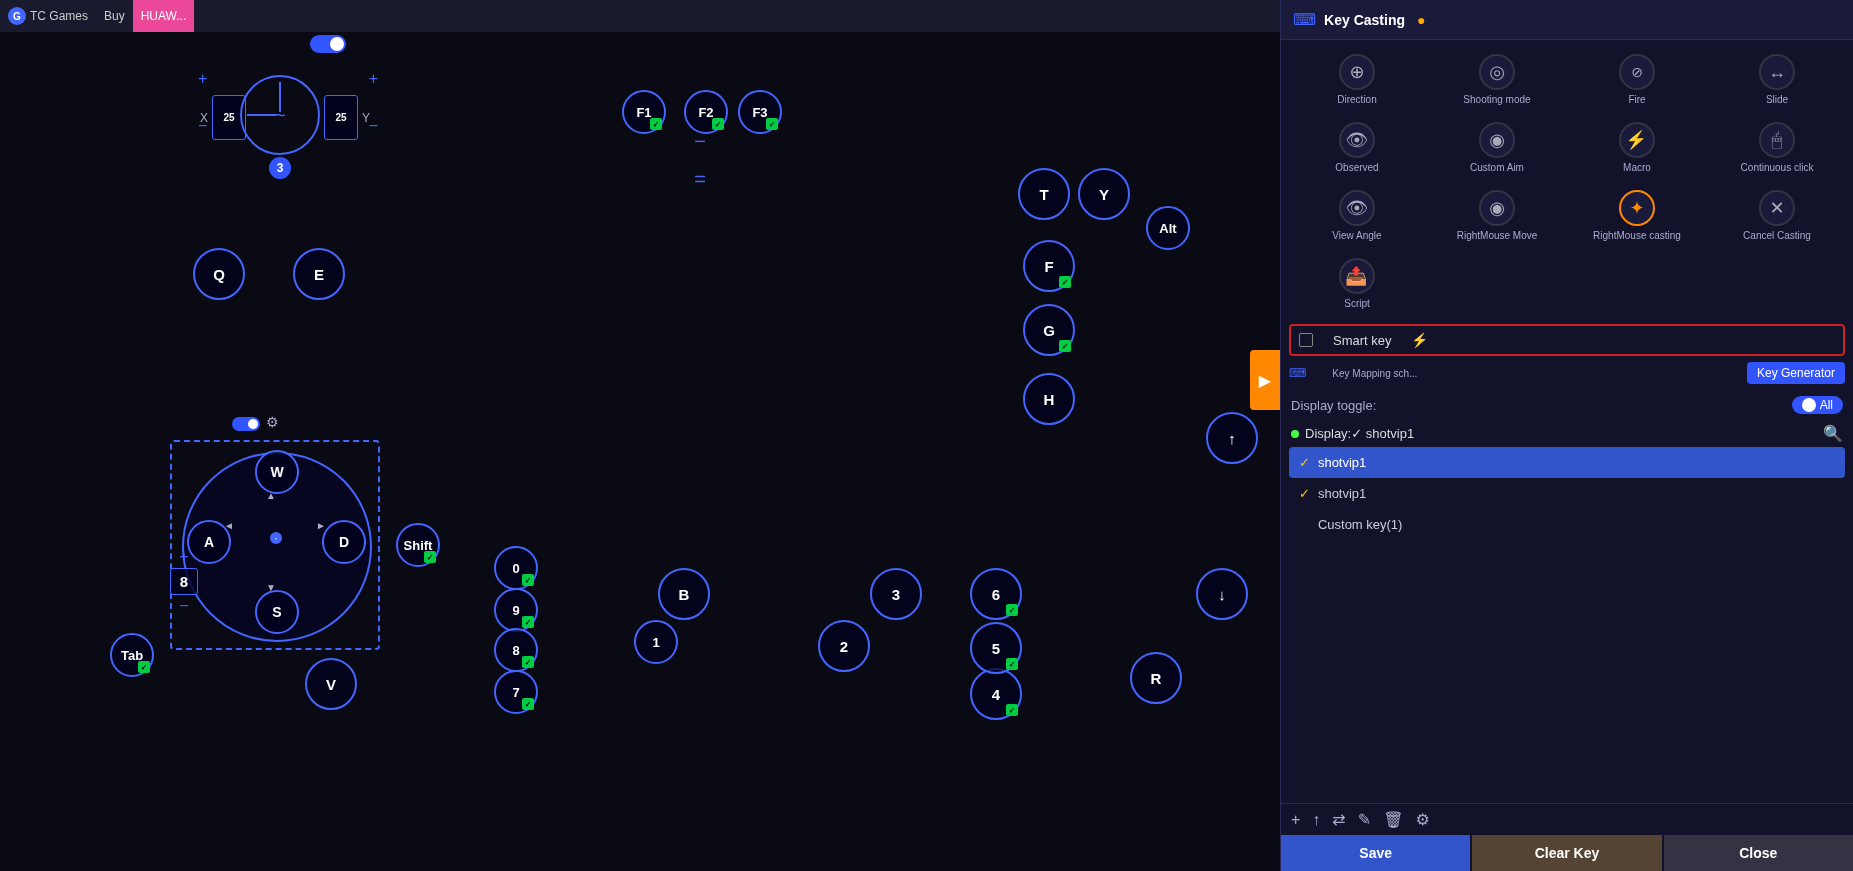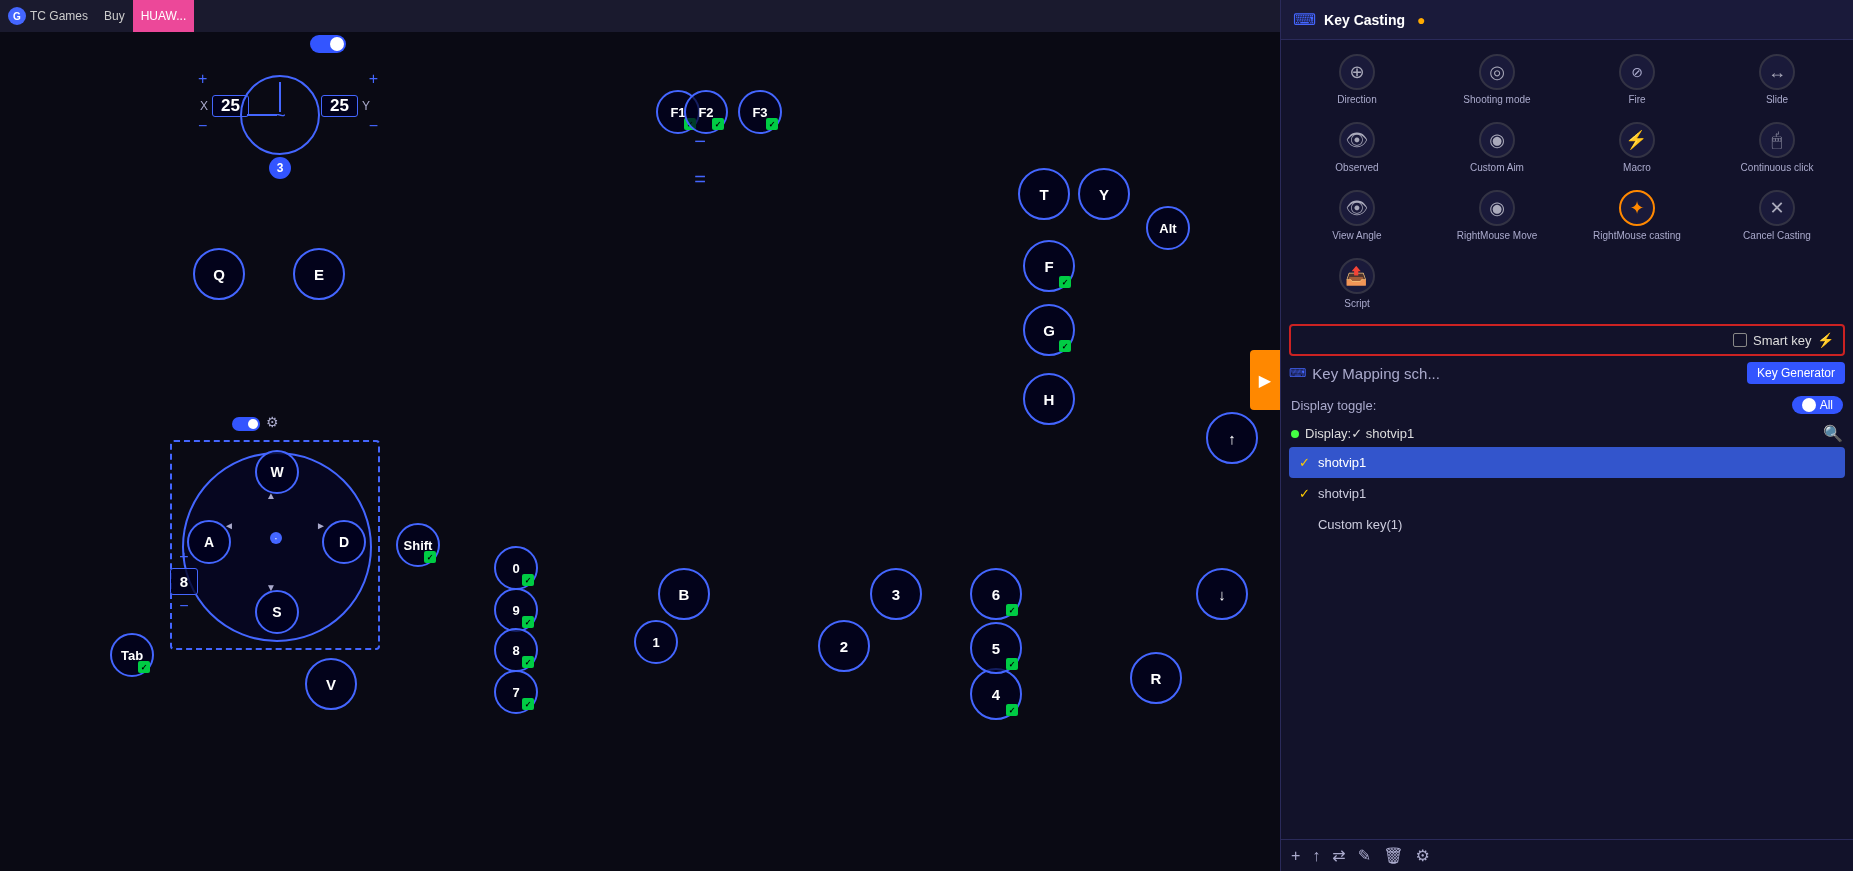--- a/index.html
+++ b/index.html
@@ -136,23 +136,23 @@
       font-weight: bold;
       padding: 2px 6px;
       background: rgba(0,0,30,0.8);
       border-radius: 3px;
       min-width: 28px;
       text-align: center;
     }
     .num-box-lg {
       border: 1.5px solid #4466ff;
       color: #fff;
-      font-size: 17px;
+      font-size: 10px;
       font-weight: bold;
-      padding: 0 8px;
+      padding: 16px 8px;
       background: rgba(0,0,30,0.8);
       border-radius: 3px;
       min-width: 34px;
       text-align: center;
     }
 
     
     #sidebar {
       position: absolute;
       right: 0; top: 0;
@@ -226,22 +226,21 @@
     #smart-key-section {
       margin: 0 8px;
       border: 2px solid #cc2222;
       border-radius: 4px;
       padding: 6px 8px;
       flex-shrink: 0;
     }
     #smart-key-row {
       display: flex;
       align-items: center;
-      gap: 6px;
-      justify-content: flex-end;
+      gap: 20px;
     }
     .smart-key-check {
       width: 14px;
       height: 14px;
       border: 1.5px solid #888;
       border-radius: 2px;
       background: transparent;
     }
     #smart-key-label {
       color: #ddd;
@@ -252,22 +251,23 @@
     
     #key-mapping-row {
       display: flex;
       align-items: center;
       gap: 6px;
       margin: 6px 8px;
       flex-shrink: 0;
     }
     #key-mapping-label {
       color: #aac;
-      font-size: 15px;
+      font-size: 10px;
       flex: 1;
+      margin-left: 20px;
     }
     #key-generator-btn {
       background: #3355ff;
       color: #fff;
       border: none;
       border-radius: 4px;
       padding: 4px 10px;
       font-size: 12px;
       cursor: pointer;
     }
@@ -494,21 +494,21 @@
     <div style="position:absolute;left:-42px;top:42px;color:#4466ff;font-size:16px;cursor:pointer;">−</div>
     <div style="position:absolute;right:-58px;top:-5px;color:#4466ff;font-size:16px;cursor:pointer;">+</div>
     <div style="position:absolute;right:-58px;top:42px;color:#4466ff;font-size:16px;cursor:pointer;">−</div>
 
     <div style="position:absolute;bottom:-24px;left:50%;transform:translateX(-50%);background:#3355ff;color:#fff;border-radius:50%;width:22px;height:22px;display:flex;align-items:center;justify-content:center;font-size:12px;font-weight:bold;">3</div>
   </div>
 
   <div id="key-circles-container">
       <div class="key-circle md" style="left: 193px; top: 248px;">Q</div>
       <div class="key-circle md" style="left: 293px; top: 248px;">E</div>
-      <div class="key-circle sm" style="left: 656px; top: 90px;">F1<div class="key-edit-dot">✓</div></div>
+      <div class="key-circle sm" style="left: 622px; top: 90px;">F1<div class="key-edit-dot">✓</div></div>
       <div class="key-circle sm" style="left: 684px; top: 90px;">F2<div class="key-edit-dot">✓</div></div>
       <div class="key-circle sm" style="left: 738px; top: 90px;">F3<div class="key-edit-dot">✓</div></div>
       <div class="key-circle md" style="left: 1018px; top: 168px;">T</div>
       <div class="key-circle md" style="left: 1078px; top: 168px;">Y</div>
       <div class="key-circle sm" style="left: 1146px; top: 206px;">Alt</div>
       <div class="key-circle md" style="left: 1023px; top: 240px;">F<div class="key-edit-dot">✓</div></div>
       <div class="key-circle md" style="left: 1023px; top: 304px;">G<div class="key-edit-dot">✓</div></div>
       <div class="key-circle md" style="left: 1023px; top: 373px;">H</div>
       <div class="key-circle md" style="left: 1206px; top: 412px;">↑</div>
       <div class="key-circle md" style="left: 1196px; top: 568px;">↓</div>
@@ -677,14 +677,19 @@
 
   <div id="bottom-toolbar">
     <span class="toolbar-icon">+</span>
     <span class="toolbar-icon">↑</span>
     <span class="toolbar-icon">⇄</span>
     <span class="toolbar-icon">✎</span>
     <span class="toolbar-icon">🗑</span>
     <span class="toolbar-icon">⚙</span>
   </div>
 
+  <div id="bottom-buttons">
+    <button class="bottom-btn btn-save">Save</button>
+    <button class="bottom-btn btn-clear">Clear Key</button>
+    <button class="bottom-btn btn-close">Close</button>
+  </div>
 
 </div>
 
 </body></html>

